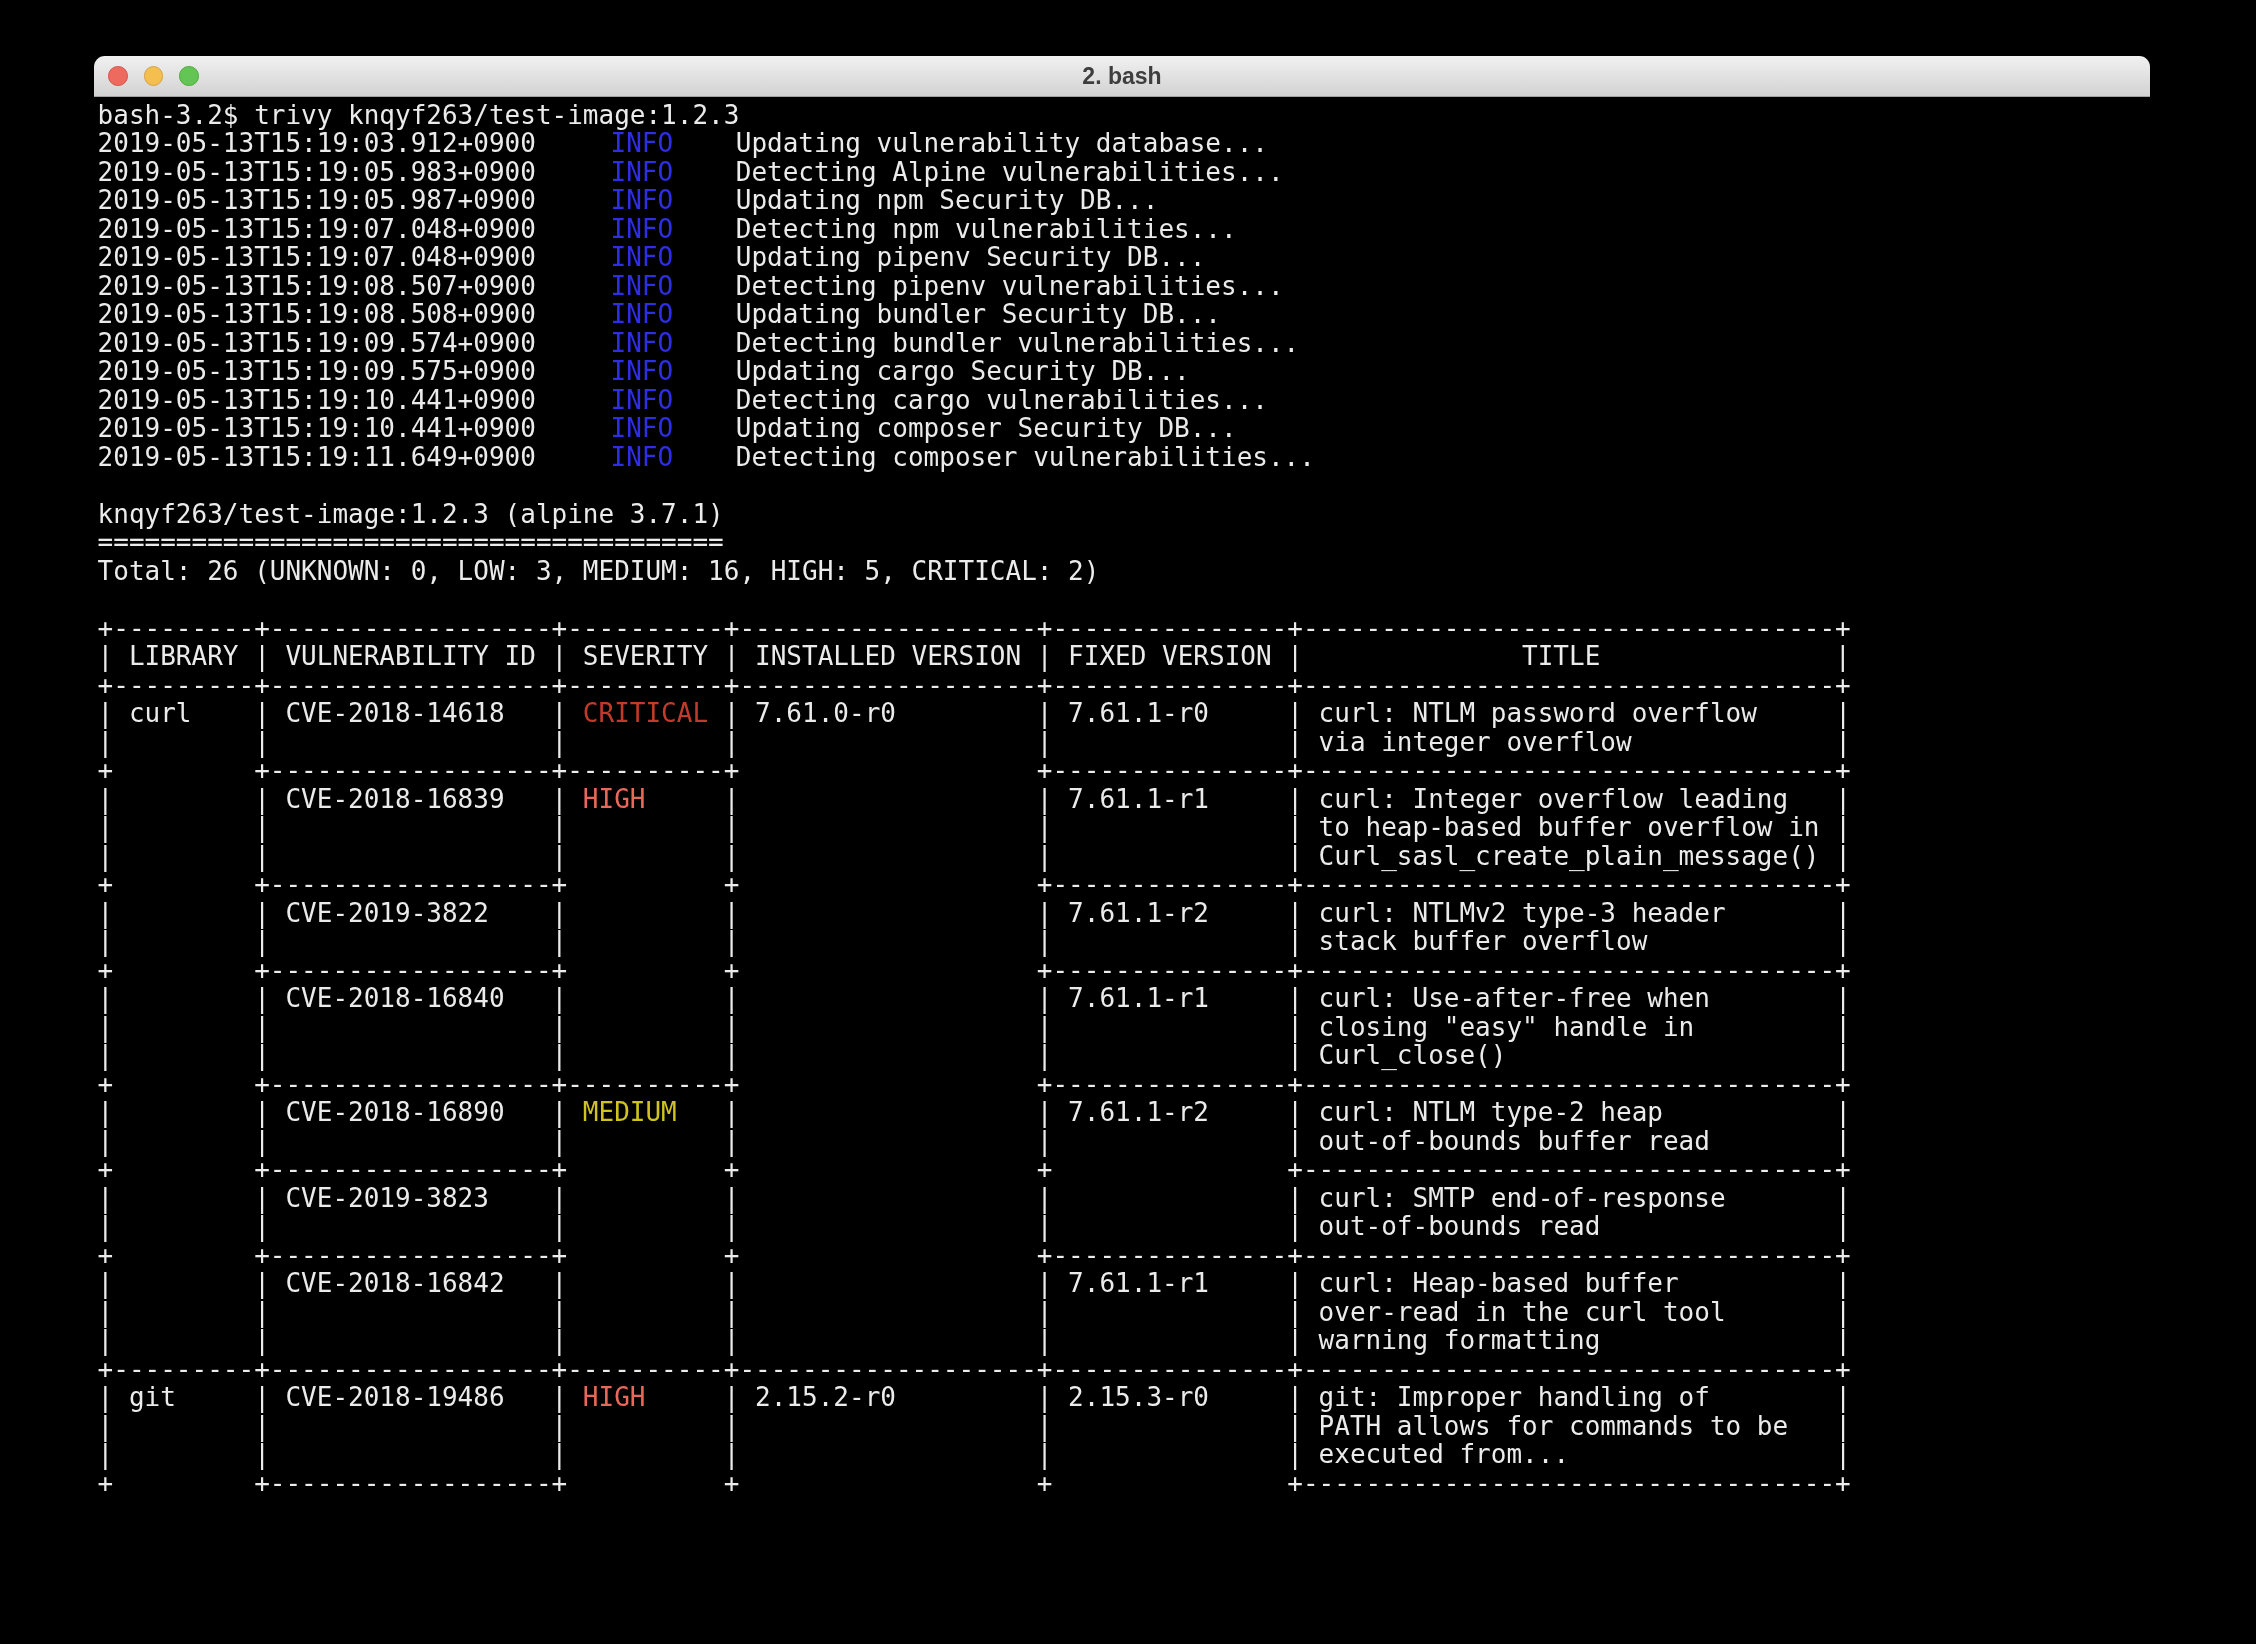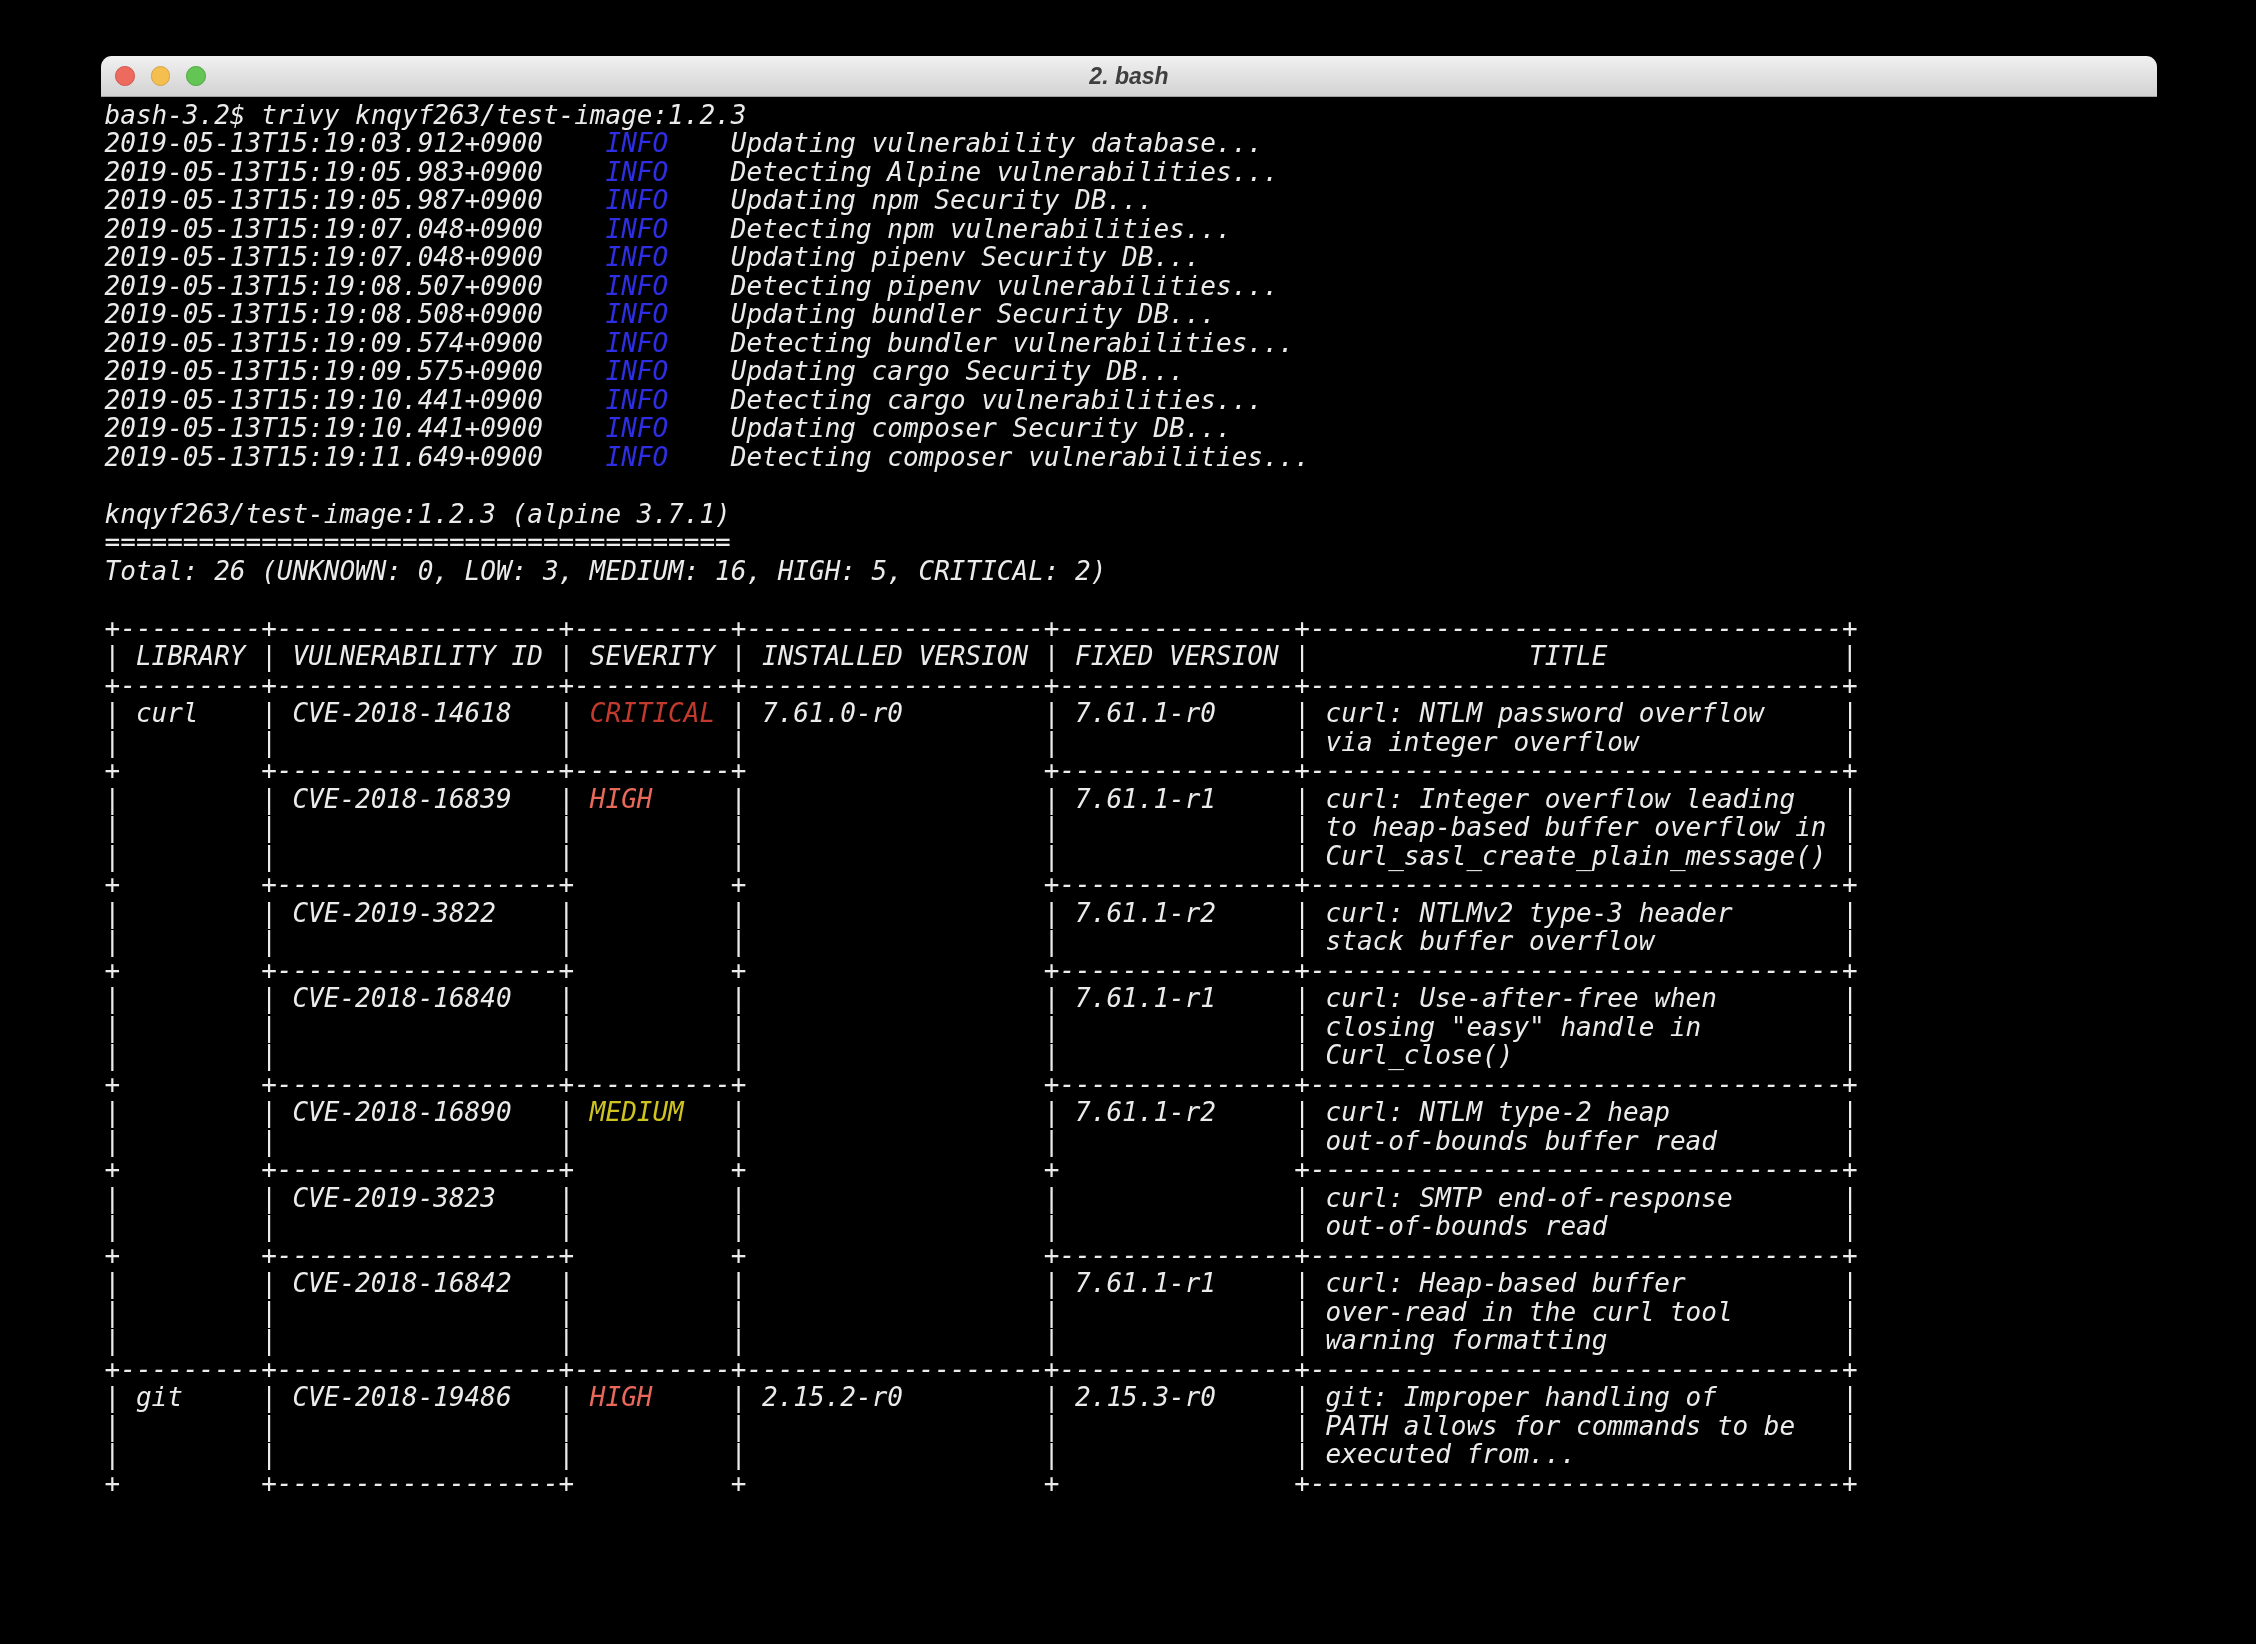--- a/index.html
+++ b/index.html
@@ -1,19 +1,19 @@
 <!DOCTYPE html>
 <html style="--bg: #000000; --text: #ebebeb; --info: #2e2ee4; --critical: #c23a2c; --high: #e8695a; --medium: #cfc31f;font-size:14.3px"><head>
 <meta charset="utf-8">
 <style>
   html,body{margin:0;padding:0;background:#000;}
   body{width:2256px;height:1645px;overflow:hidden;position:relative;}
   .window{
-    position:absolute;left:101px;top:56px;width:2056px;height:1573px;
-    background:var(--bg,#000);border-radius:10.7px 10.7px 0 0;font-style:italic;
+    position:absolute;left:94px;top:56px;width:2056px;height:1573px;
+    background:var(--bg,#000);border-radius:10.7px 10.7px 0 0;
   }
   .titlebar{
     height:40px;background:linear-gradient(#f1f1f1,#d2d2d2);
     border-radius:10.7px 10.7px 0 0;border-bottom:1.8px solid #a2a2a2;
     position:relative;
   }
   .traffic{position:absolute;left:14.3px;top:0;height:100%;display:flex;align-items:center;gap:16px;}
   .light{width:19.6px;height:19.6px;border-radius:50%;display:inline-block;box-sizing:border-box;}
   .light.red{background:#ed6a5f;border:0.9px solid #d1564c;}
   .light.yellow{background:#f5bf4f;border:0.9px solid #d6a243;}
@@ -23,21 +23,21 @@
     font-family:"Liberation Sans",sans-serif;font-size:23px;font-weight:600;color:#3e3e3e;
   }
   .screen{
     padding:3.6px 0 0 3.6px;
     font-family:"DejaVu Sans Mono",monospace;
     font-size:26px;line-height:28.5px;
     color:var(--text,#ebebeb);
     white-space:pre;
   }
   .t-line{min-height:28.5px;}
-  .c-info{color:var(--info,#2e2ee4);}
+  .c-info{color:var(--info,#2e2ee4);margin-left:12px;}
   .c-crit{color:var(--critical,#c23a2c);}
   .c-high{color:var(--high,#e8695a);}
   .c-med{color:var(--medium,#cfc31f);}
 </style>
 </head>
 <body>
 
 <div class="window">
   <div class="titlebar">
     <div class="traffic">

